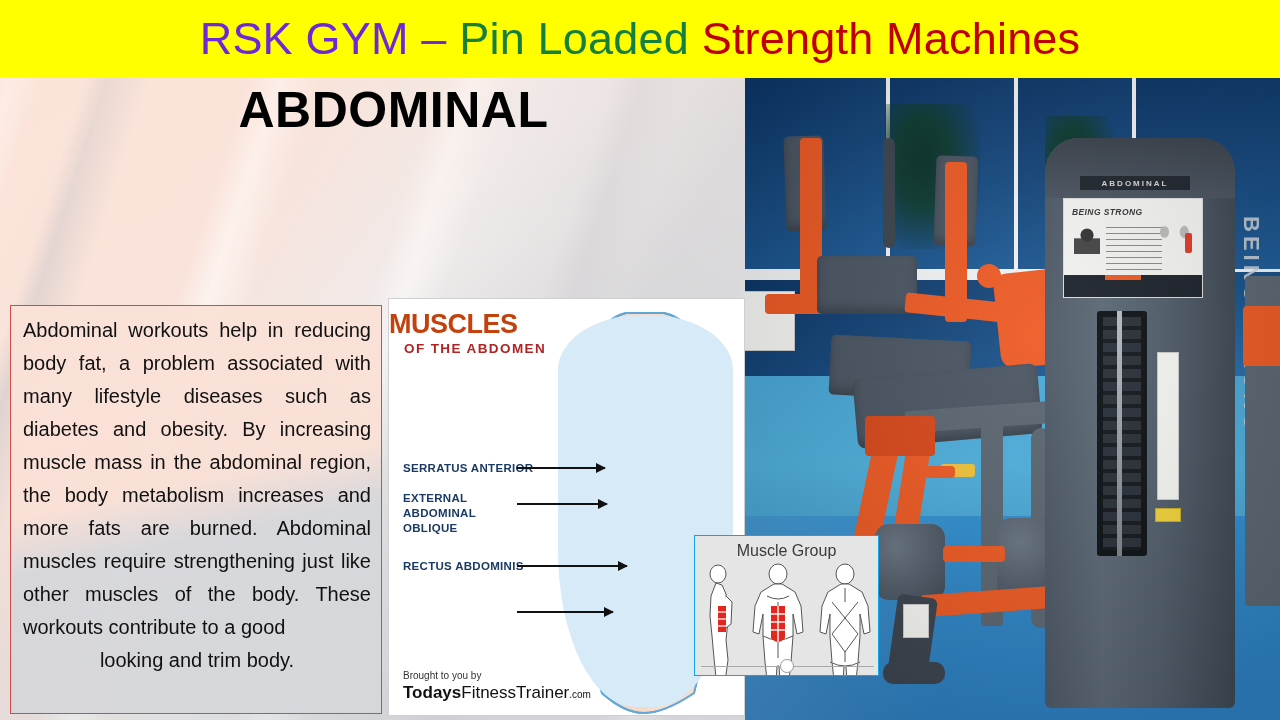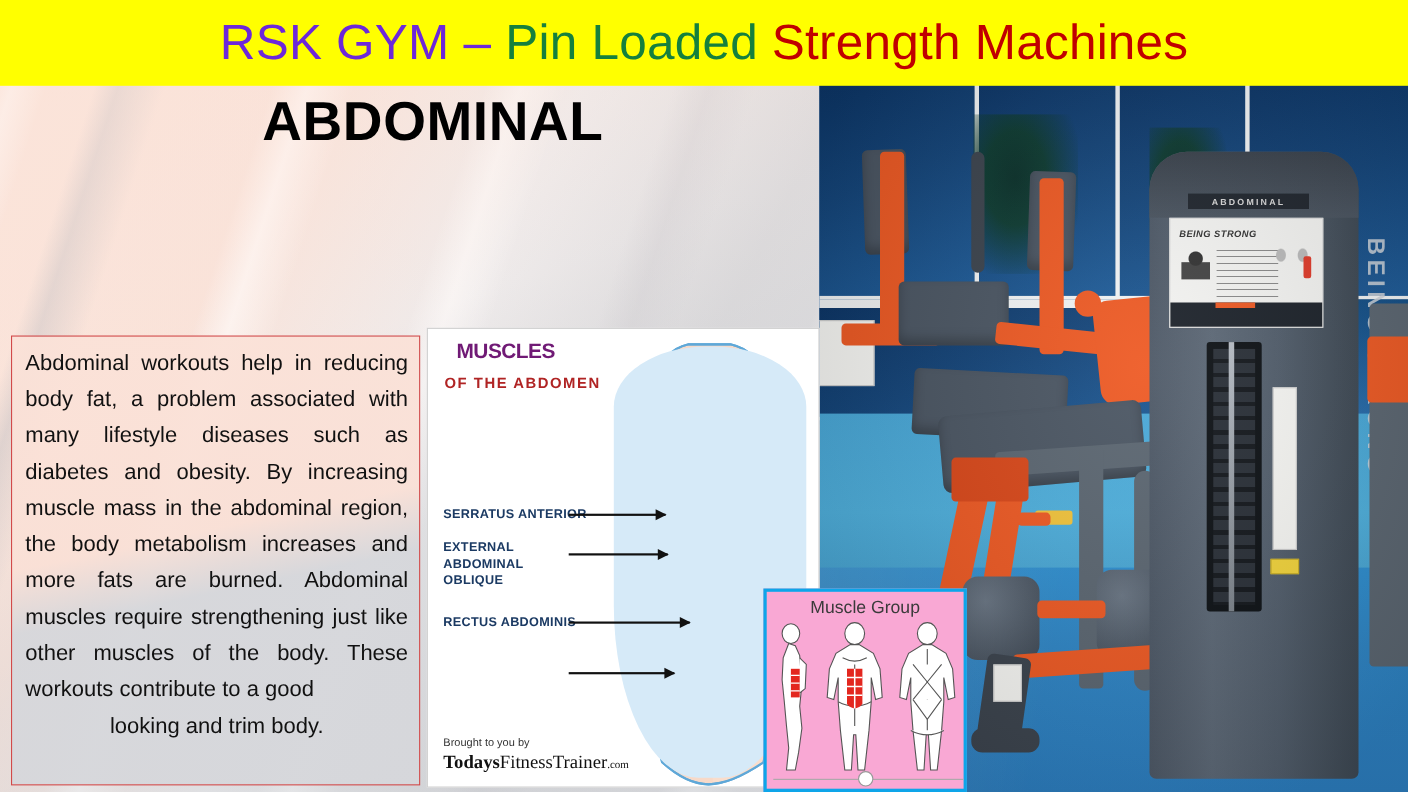--- a/index.html
+++ b/index.html
@@ -88,58 +88,58 @@
     font-size:20px; line-height:33px;
   }
   #box-benefit .last-line { text-align:center; }
 
   
   .anatomy {
     position:absolute; left:388px; top:298px; width:357px; height:418px;
     background:#ffffff; border:1px solid #cfcfcf; z-index:25; overflow:hidden;
   }
   .anatomy-title {
-    position:absolute; left:26px; top:10px;
-    font-size:19px; font-weight:bold; color:#701a75; letter-spacing:-0.5px;
+    position:absolute; left:0; top:10px;
+    font-size:27px; font-weight:bold; color:#c2410c; letter-spacing:-0.5px;
   }
   .anatomy-sub {
     position:absolute; left:15px; top:42px;
     font-size:13.5px; font-weight:bold; color:#b02424; letter-spacing:1.4px;
   }
   .an-label {
     position:absolute; font-size:11.5px; font-weight:bold; color:#1b3a63;
     letter-spacing:0.3px; line-height:15px;
   }
   .an-arrow {
     position:absolute; height:2px; background:#111; 
   }
   .an-arrow::after {
     content:""; position:absolute; right:-1px; top:-4px;
     border-left:10px solid #111; border-top:5px solid transparent; border-bottom:5px solid transparent;
   }
   .brand-small {
     position:absolute; left:14px; bottom:34px; font-size:10px; color:#333;
   }
   .brand-big {
-    position:absolute; left:14px; bottom:12px; font-size:17px; font-weight:bold; color:#111;font-family:Liberation Serif, serif;
+    position:absolute; left:14px; bottom:12px; font-size:17px; font-weight:bold; color:#111;
   }
   .brand-big .lite { font-weight:normal; }
   .brand-big .dom { font-size:10px; font-weight:normal; }
 
   
   .torso-wrap { position:absolute; right:0px; top:2px; width:200px; height:414px; }
   .torso-halo {
     position:absolute; left:14px; top:14px; width:175px; height:392px;
     background:#d6eaf8; border-radius:48% 48% 44% 44% / 14% 14% 40% 40%;
   }
 
   
   .muscle-group {
-    position:absolute; left:694px; top:535px; width:185px; height:185px;
-    background:#f9a8d4; border:3px solid #0ea5e9; z-index:30; overflow:hidden;
+    position:absolute; left:694px; top:535px; width:185px; height:141px;
+    background:#e5e5e5; border:1px solid #0ea5e9; z-index:30; overflow:hidden;
   }
   .mg-title {
     position:absolute; top:6px; left:0; width:100%; text-align:center;
     font-size:16px; color:#3a3a3a;
   }
   .mg-figs { position:absolute; top:26px; left:0; width:100%; height:142px; display:flex; justify-content:space-around; align-items:flex-start; }
   .mg-knob {
     position:absolute; bottom:2px; left:50%; margin-left:-7px;
     width:14px; height:14px; border-radius:50%; background:#fff; border:1px solid #999;
   }

